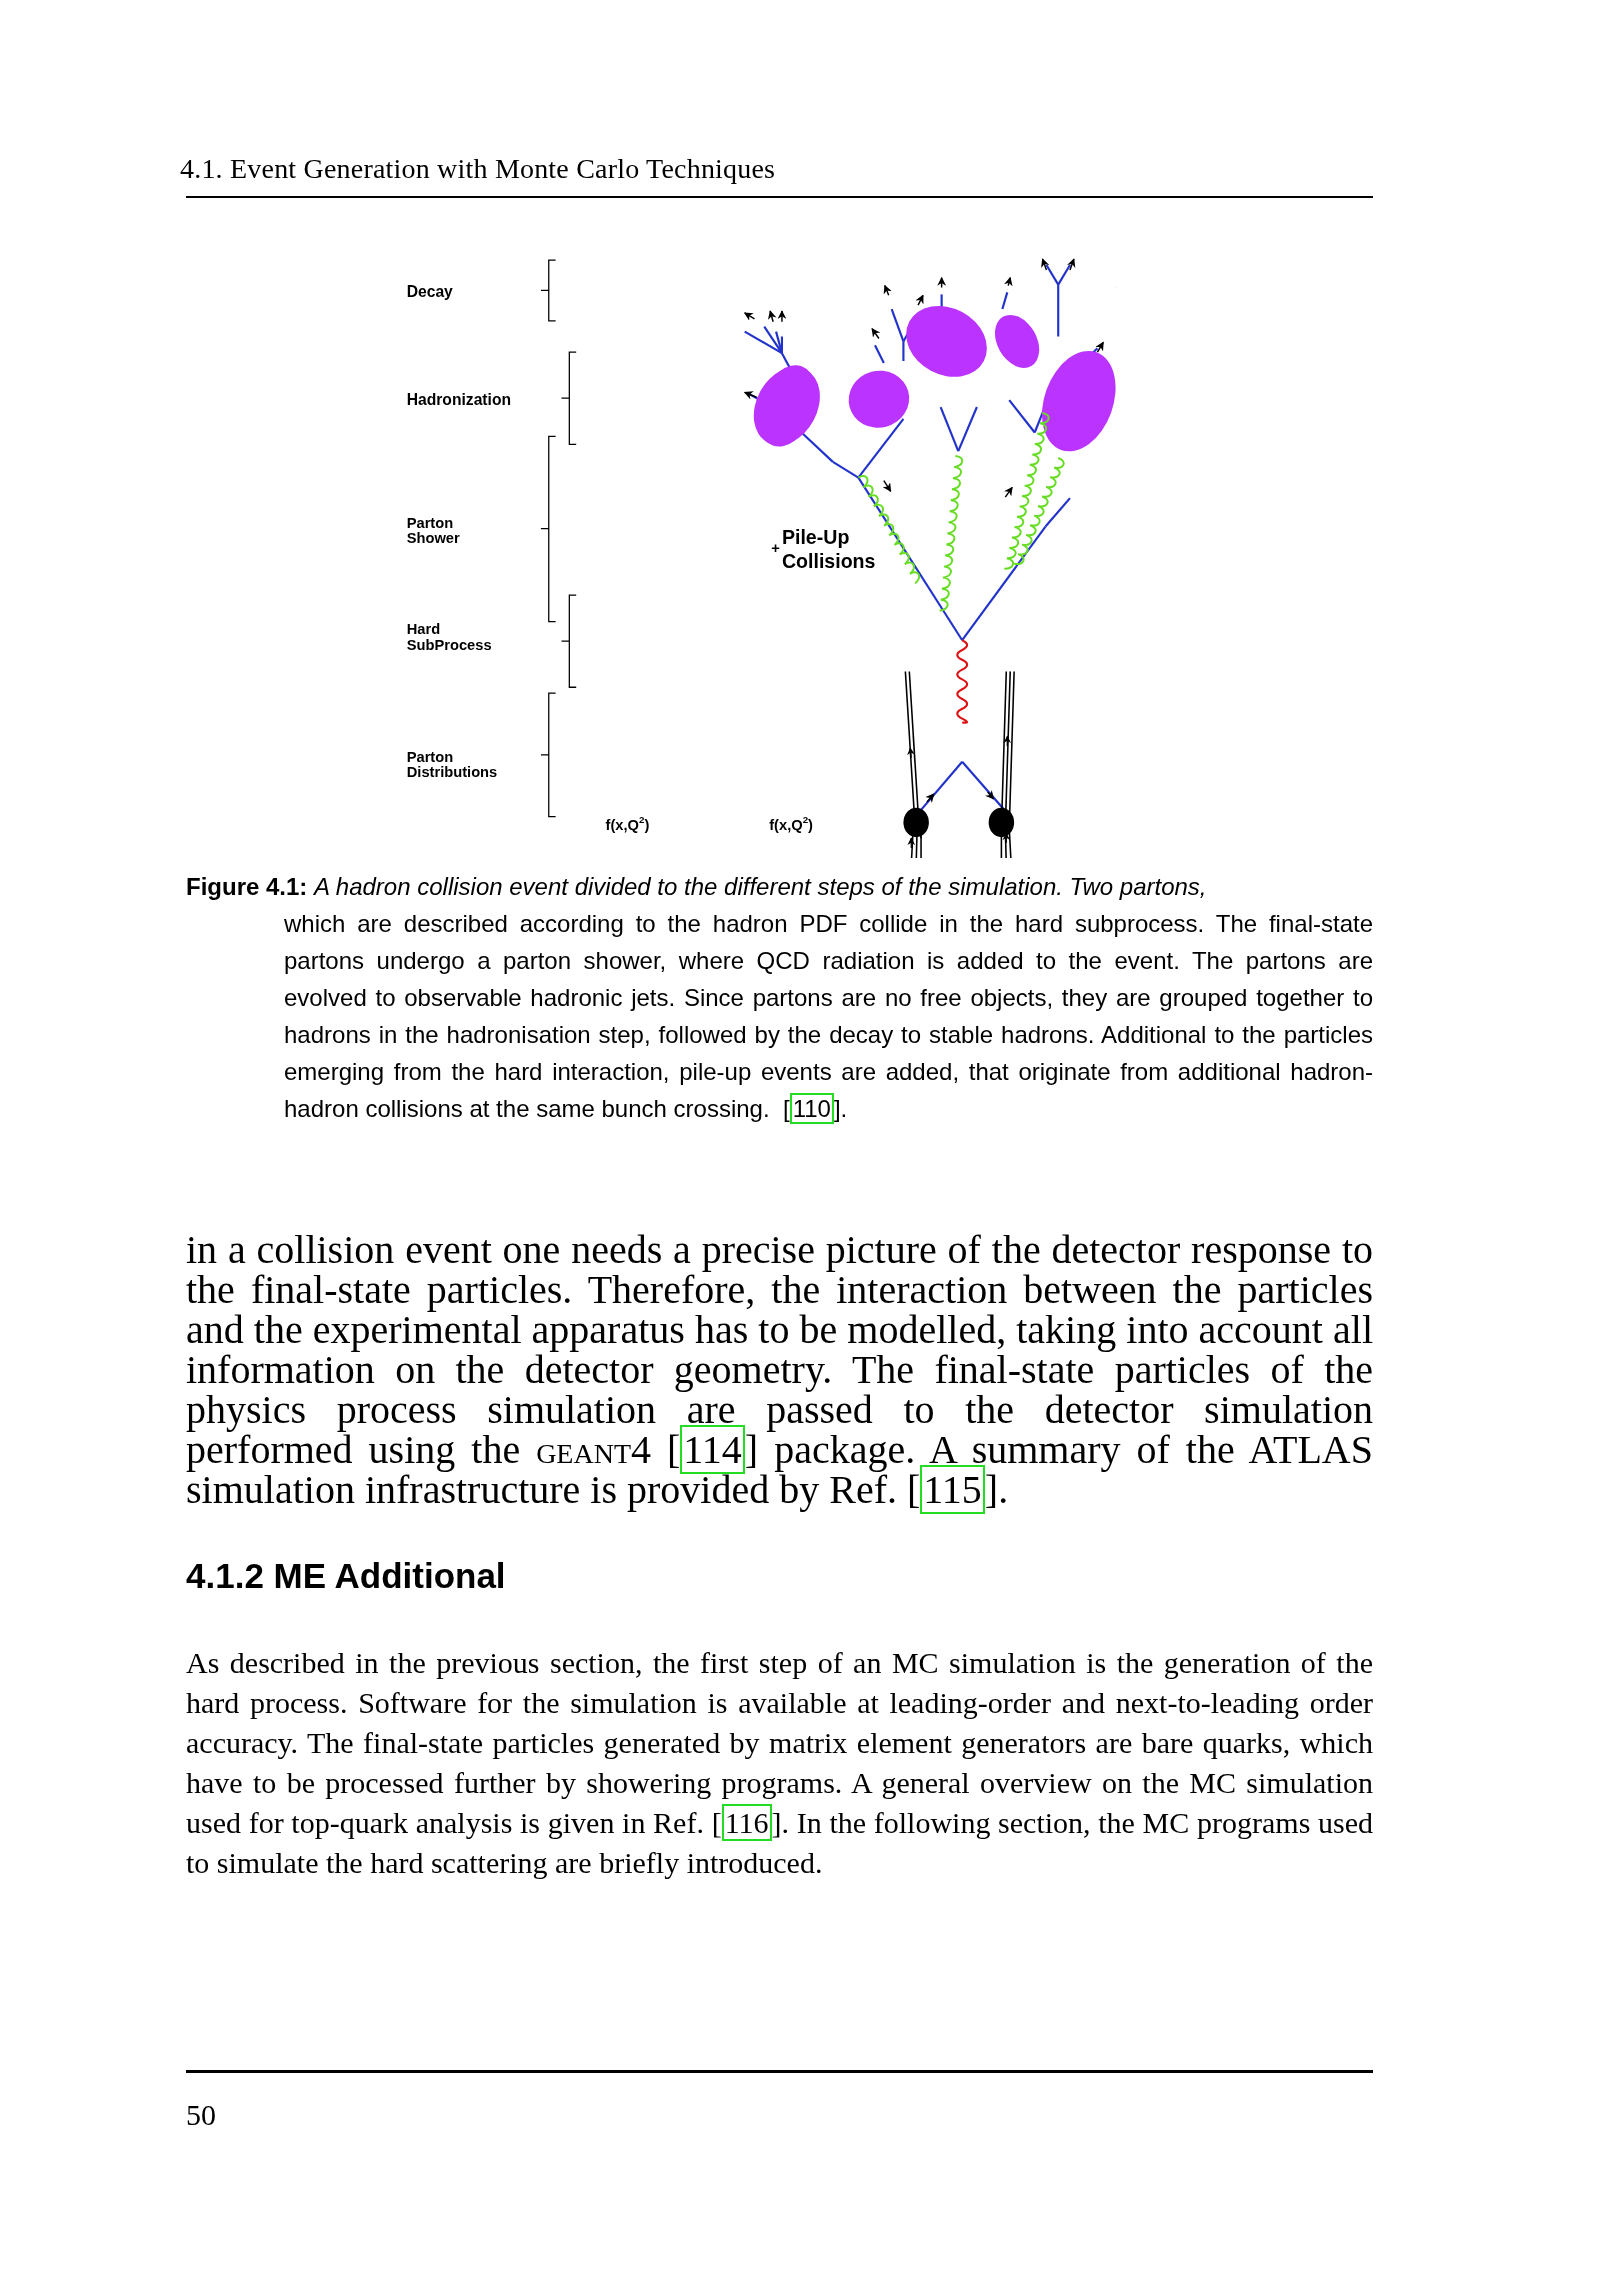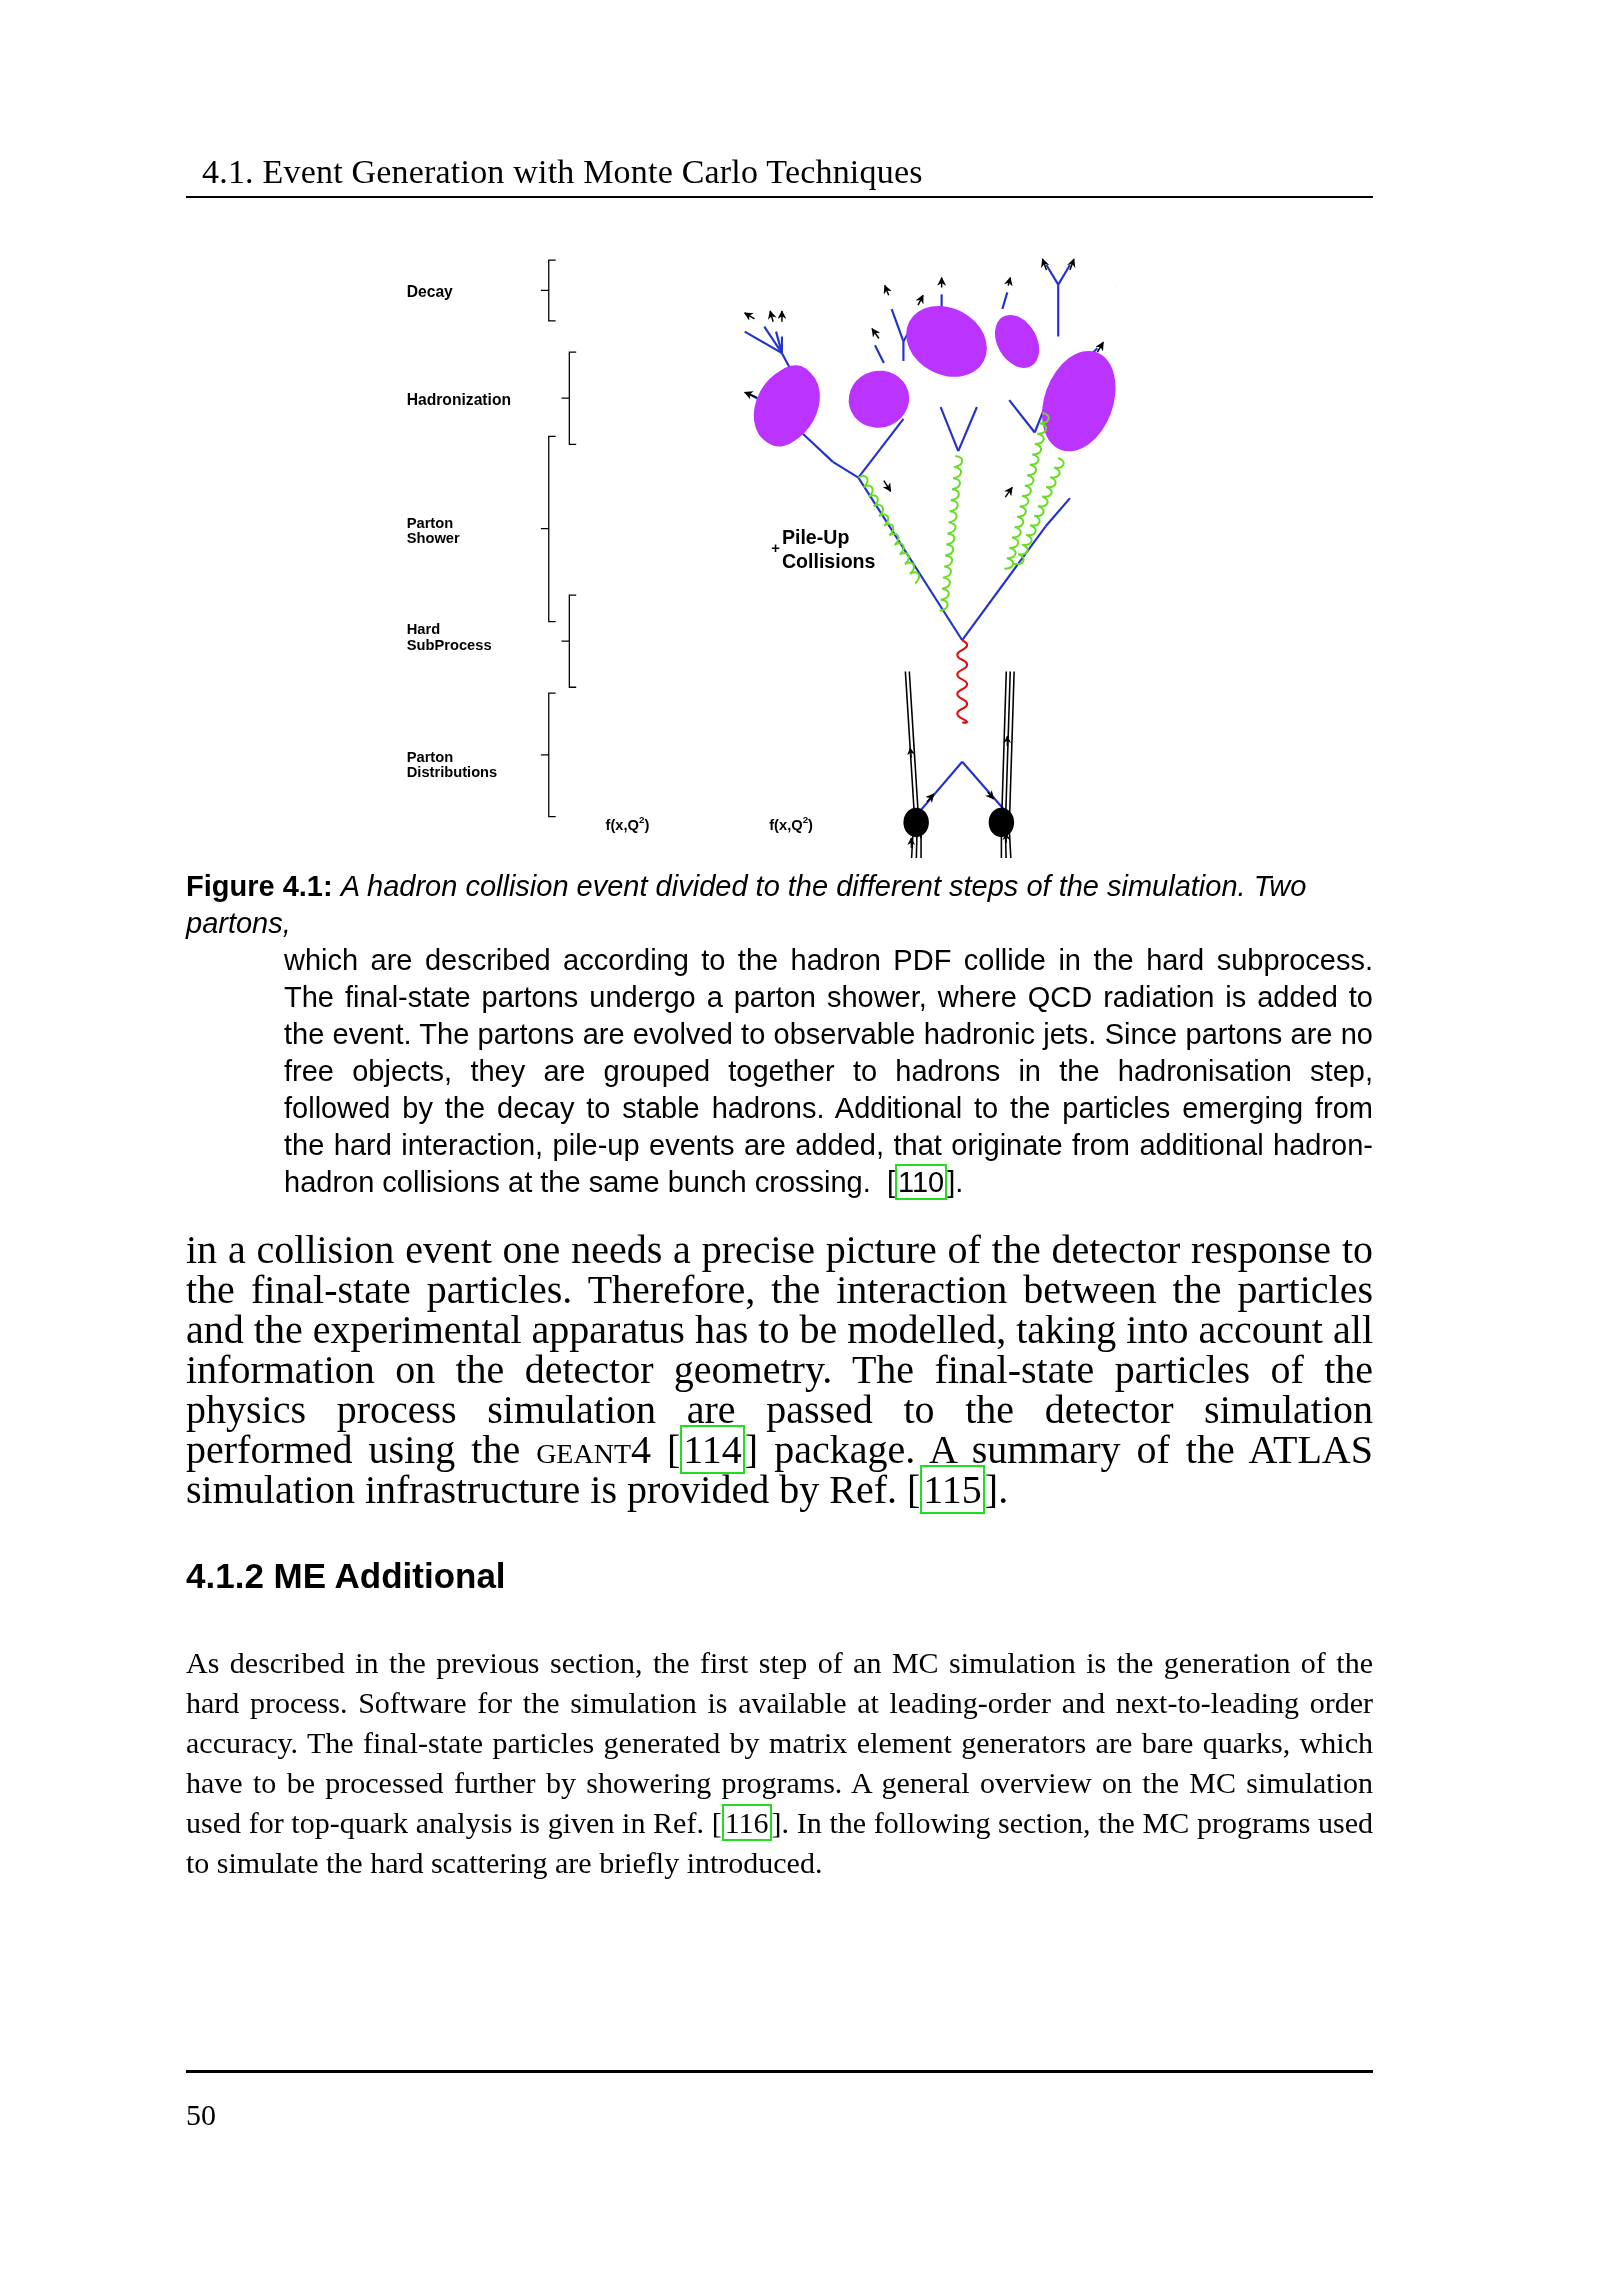--- a/index.html
+++ b/index.html
@@ -1,25 +1,25 @@
 <!DOCTYPE html>
 <html><head>
 <meta charset="utf-8">
 <style>
   html,body{margin:0;padding:0;background:#fff;}
   body{width:1621px;height:2293px;position:relative;overflow:hidden;color:#000;}
   .serif{font-family:"Liberation Serif","DejaVu Serif",serif;}
-  #running-header{position:absolute;left:202px;top:153px;font-size:34px;letter-spacing:0.2px;}
+  #running-header{position:absolute;left:180px;top:153px;font-size:28px;letter-spacing:0.2px;}
   #header-rule{position:absolute;left:186px;top:196px;width:1187px;height:2px;background:#000;}
   #figure{position:absolute;left:392px;top:250px;width:725px;height:608px;}
   #figure svg{width:725px;height:608px;}
   .flabel{font-family:"Liberation Sans","DejaVu Sans",sans-serif;font-weight:bold;font-size:16px;fill:#000;}
   .fsmall{font-family:"Liberation Sans","DejaVu Sans",sans-serif;font-weight:bold;font-size:15px;fill:#000;}
   .fbig{font-family:"Liberation Sans","DejaVu Sans",sans-serif;font-weight:bold;font-size:20px;fill:#000;}
-  #caption{position:absolute;left:186px;top:868px;width:1187px;font-family:"Liberation Sans","DejaVu Sans",sans-serif;font-size:29px;line-height:37px;}
+  #caption{position:absolute;left:186px;top:868px;width:1187px;font-family:"Liberation Sans","DejaVu Sans",sans-serif;font-size:24px;line-height:37px;}
   #caption .lbl{font-weight:bold;}
   #caption .txt{font-style:italic;}
   #caption .cap-first{display:block;}
   #caption .cap-rest{display:block;padding-left:98px;text-align:justify;}
   .cite{border:2px solid #22dd22;padding:0 1px;}
   .p1{position:absolute;left:186px;top:1230px;width:1187px;font-size:40px;line-height:40px;text-align:justify;}
   #section-heading{position:absolute;left:186px;top:1556px;font-family:"Liberation Sans","DejaVu Sans",sans-serif;font-weight:bold;font-size:35px;}
   .p2{position:absolute;left:186px;top:1643px;width:1187px;font-size:30px;line-height:40px;text-align:justify;}
   .sc{font-variant:small-caps;}
   #footer-rule{position:absolute;left:186px;top:2070px;width:1187px;height:2.9px;background:#000;}

